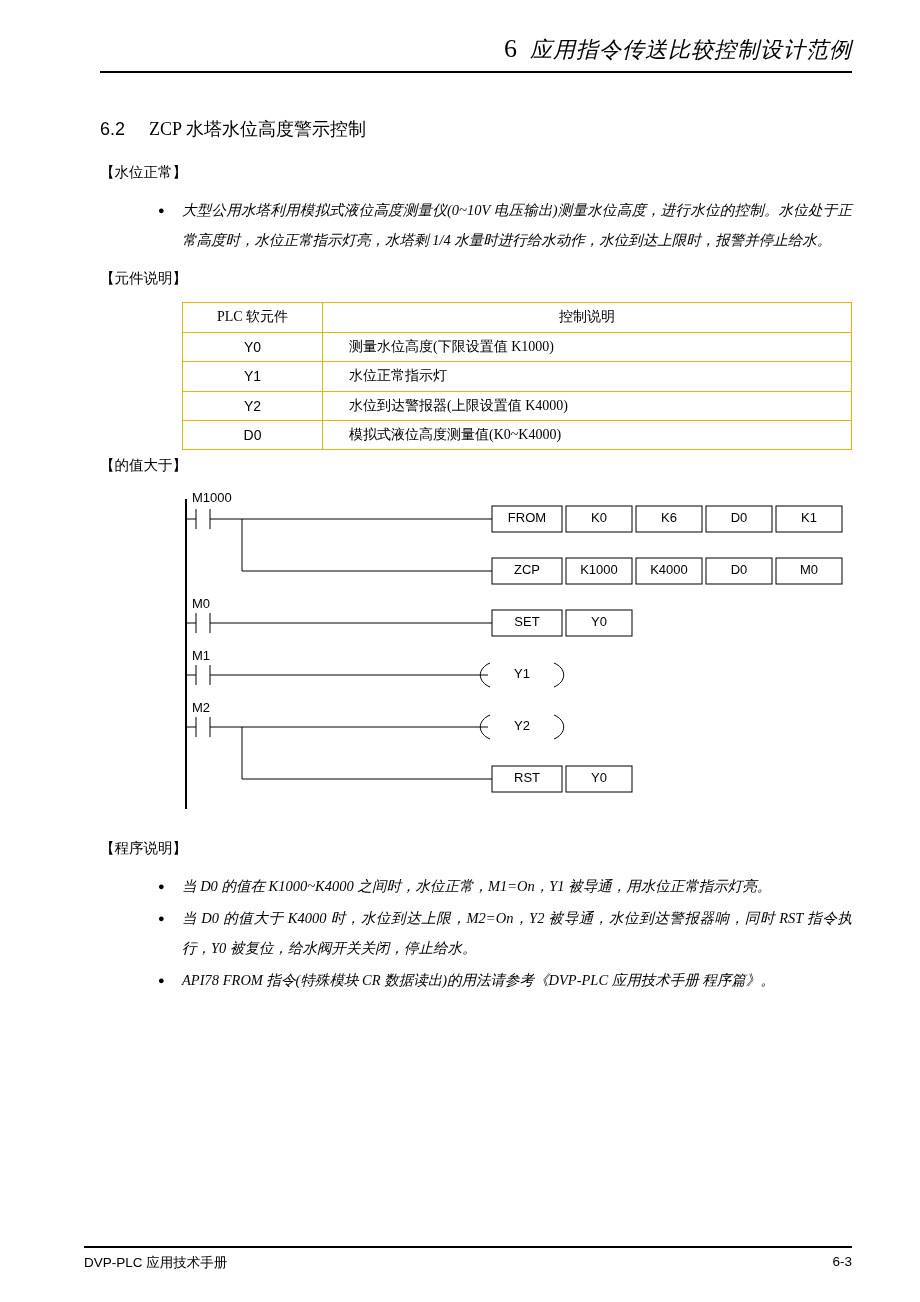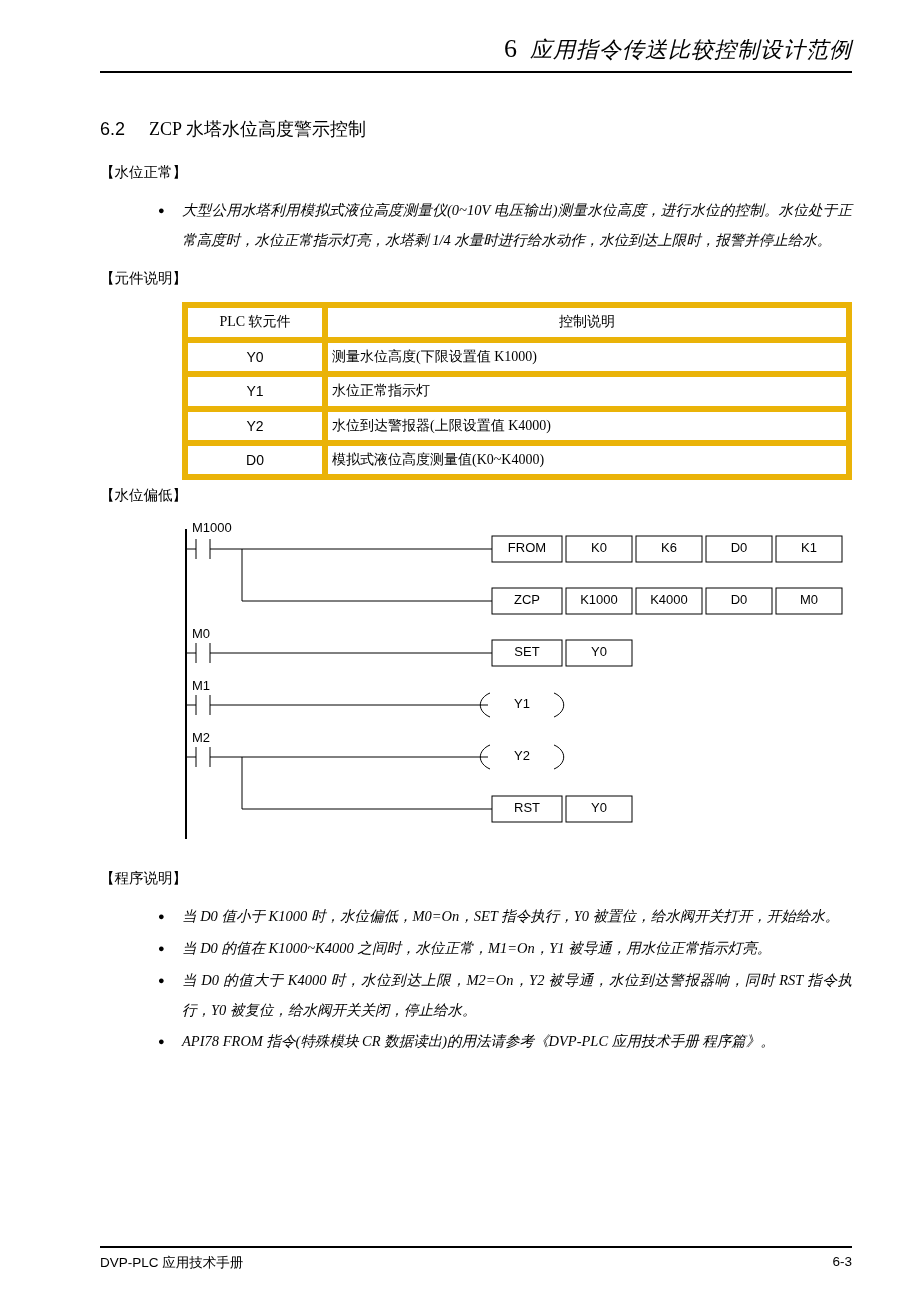--- a/index.html
+++ b/index.html
@@ -68,22 +68,22 @@
   .tbl-wrap {
     padding-left: 82px;
     margin-bottom: 4px;
   }
   table.comp {
     border-collapse: collapse;
     width: 100%;
     font-size: 14px;
   }
   table.comp th, table.comp td {
-    border: 6px solid #eab308;
-    padding: 3px 4px;
+    border: 1px solid #eab308;
+    padding: 3px 26px;
     line-height: 1.6;
   }
   table.comp th {
     font-weight: normal;
     text-align: center;
   }
   table.comp td.c1 {
     text-align: center;
     font-family: Arial, sans-serif;
     width: 140px;
@@ -111,21 +111,21 @@
   .lad-label {
     font-family: Arial, sans-serif;
     font-size: 13px;
     text-anchor: start;
     dominant-baseline: middle;
   }
   .paren { fill: none; stroke: #000; stroke-width: 1; }
   
   .footer {
     position: absolute;
-    left: 100px;
+    left: 84px;
     right: 68px;
     bottom: 30px;
     border-top: 2px solid #000;
     padding-top: 6px;
     font-size: 13.5px;
     display: flex;
     justify-content: space-between;
     font-family: Arial, "SimSun", serif;
   }
 </style>
@@ -168,21 +168,21 @@
             <td>水位到达警报器(上限设置值 K4000)</td>
           </tr>
       <tr>
             <td class="c1">D0</td>
             <td>模拟式液位高度测量值(K0~K4000)</td>
           </tr>
     </tbody>
       </table>
   </div>
 
-  <div class="subhead">【水位偏低】</div>
+  <div class="subhead">【的值大于】</div>
 
   <div class="ladder-wrap">
     <svg class="ladder" width="680" height="330" viewBox="0 0 680 330">
 
       <line class="lad-line-b" x1="4" y1="10" x2="4" y2="320"></line>
 
       <g>
         <text class="lad-label" x="10" y="10">M1000</text>
         <line class="lad-line" x1="4" y1="30" x2="14" y2="30"></line>
         <line class="lad-line" x1="14" y1="20" x2="14" y2="40"></line>
@@ -263,21 +263,20 @@
         <rect class="lad-box" x="310" y="277" width="70" height="26"></rect>
           <text class="lad-text" x="345" y="290">RST</text>
         <rect class="lad-box" x="384" y="277" width="66" height="26"></rect>
           <text class="lad-text" x="417" y="290">Y0</text>
       </g>
     </svg>
   </div>
 
   <div class="subhead">【程序说明】</div>
   <ul class="bullets">
-    <li>当 D0 值小于 K1000 时，水位偏低，M0=On，SET 指令执行，Y0 被置位，给水阀开关打开，开始给水。</li>
     <li>当 D0 的值在 K1000~K4000 之间时，水位正常，M1=On，Y1 被导通，用水位正常指示灯亮。</li>
     <li>当 D0 的值大于 K4000 时，水位到达上限，M2=On，Y2 被导通，水位到达警报器响，同时 RST 指令执行，Y0 被复位，给水阀开关关闭，停止给水。</li>
     <li>API78 FROM 指令(特殊模块 CR 数据读出)的用法请参考《DVP-PLC 应用技术手册  程序篇》。</li>
   </ul>
 
 </div>
 
 <div class="footer">
   <span>DVP-PLC  应用技术手册</span>
   <span>6-3</span>

